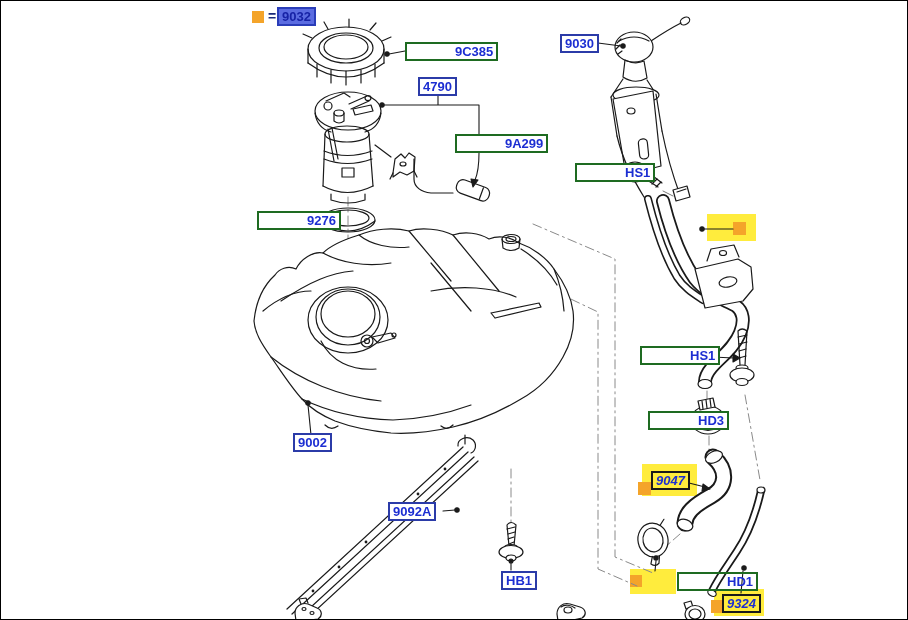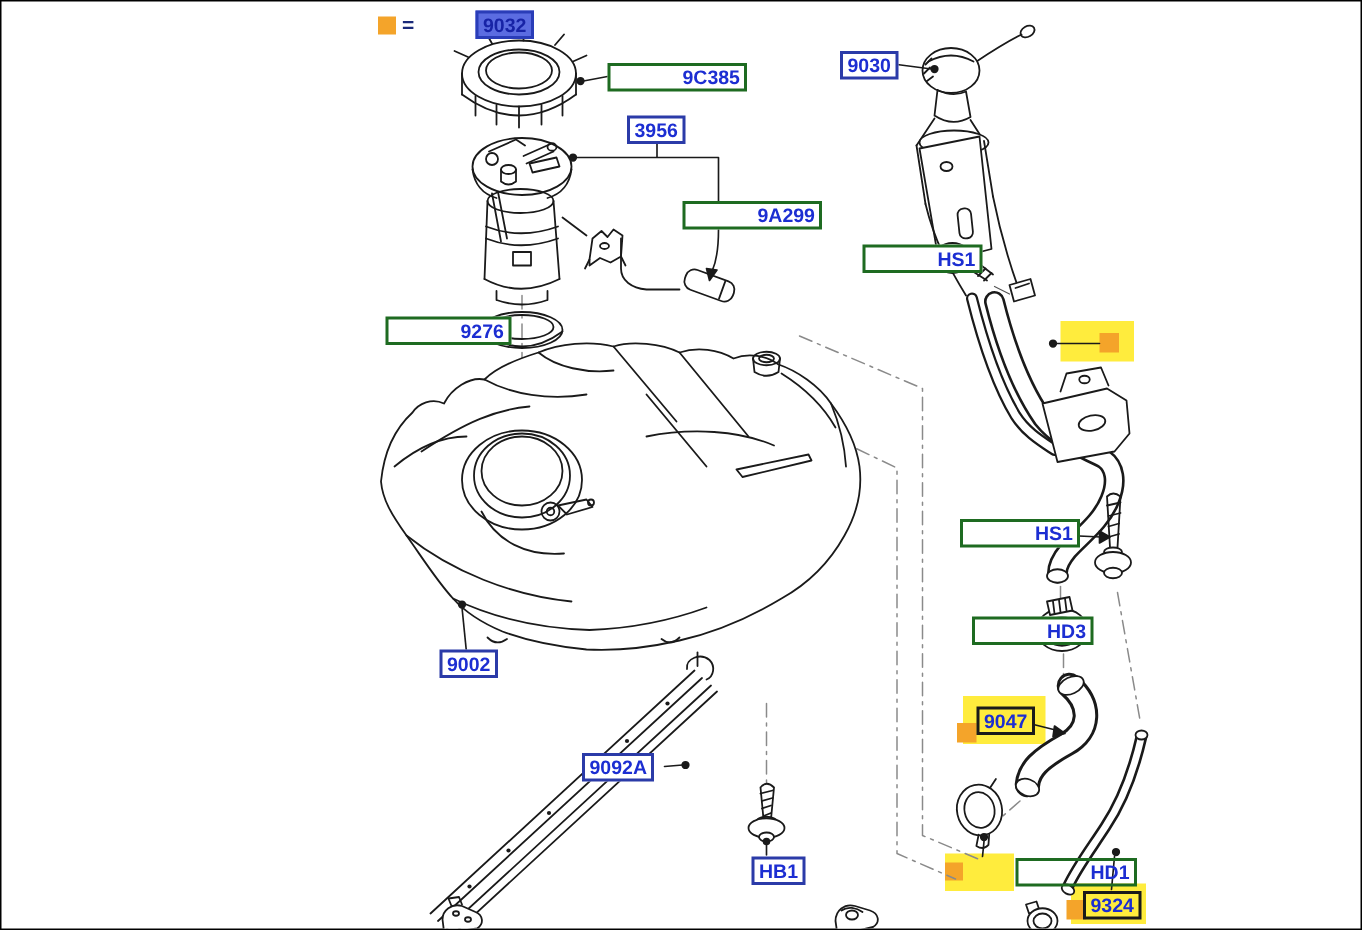--- a/index.html
+++ b/index.html
@@ -21,24 +21,24 @@
          font-family:"Liberation Sans", sans-serif;}
   .layer-hl{position:absolute;inset:0;z-index:0;}
   svg.art{position:absolute;left:0;top:0;z-index:1;pointer-events:none;}
   .layer-lbl{position:absolute;inset:0;z-index:2;}
   .hl{position:absolute;background:var(--highlight-yellow);}
   .osq{position:absolute;width:13px;height:13px;background:var(--marker-orange);}
   .lbl{position:absolute;font-size:13px;font-weight:bold;line-height:15px;
        color:var(--label-text);background:#fff;border:2px solid var(--blue-border);
        padding:0 3px;white-space:nowrap;cursor:pointer;}
   .lbl.green{border-color:var(--green-border);padding-left:48px;}
-  .lbl.dark{border-color:var(--dark-border);}
+  .lbl.dark{border-color:var(--dark-border);font-style:italic;}
   .lbl.on-yellow{background:transparent;}
   .lbl.selected{background:var(--selected-fill);border-color:var(--selected-border);
-                color:var(--selected-text);margin-left:40px;}
+                color:var(--selected-text);}
   .eq{position:absolute;font-size:14px;font-weight:bold;color:#1a2a7a;}
 </style>
 </head>
 <body>
 
 <div class="scene">
 
   <div class="layer-hl">
     <div class="hl" style="left:706px;top:213px;width:49px;height:27px"></div>
     <div class="osq" style="left:732px;top:221px"></div>
@@ -308,21 +308,21 @@
   </svg>
 
   <div class="layer-lbl">
     <div>
       <div class="osq" style="left:251px;top:10px;width:12px;height:12px"></div>
       <div class="eq" style="left:267px;top:7px">=</div>
       <div class="lbl selected" style="left:276px;top:6px">9032</div>
     </div>
 
     <div class="lbl green" style="left:404px;top:41px">9C385</div>
-    <div class="lbl" style="left:417px;top:76px">3956</div>
+    <div class="lbl" style="left:417px;top:76px">4790</div>
     <div class="lbl green" style="left:454px;top:133px">9A299</div>
     <div class="lbl" style="left:559px;top:33px">9030</div>
     <div class="lbl green" style="left:574px;top:162px">HS1</div>
     <div class="lbl green" style="left:256px;top:210px">9276</div>
     <div class="lbl green" style="left:639px;top:345px">HS1</div>
     <div class="lbl green" style="left:647px;top:410px">HD3</div>
     <div class="lbl dark on-yellow" style="left:650px;top:470px">9047</div>
     <div class="lbl" style="left:292px;top:432px">9002</div>
     <div class="lbl" style="left:387px;top:501px">9092A</div>
     <div class="lbl" style="left:500px;top:570px">HB1</div>

